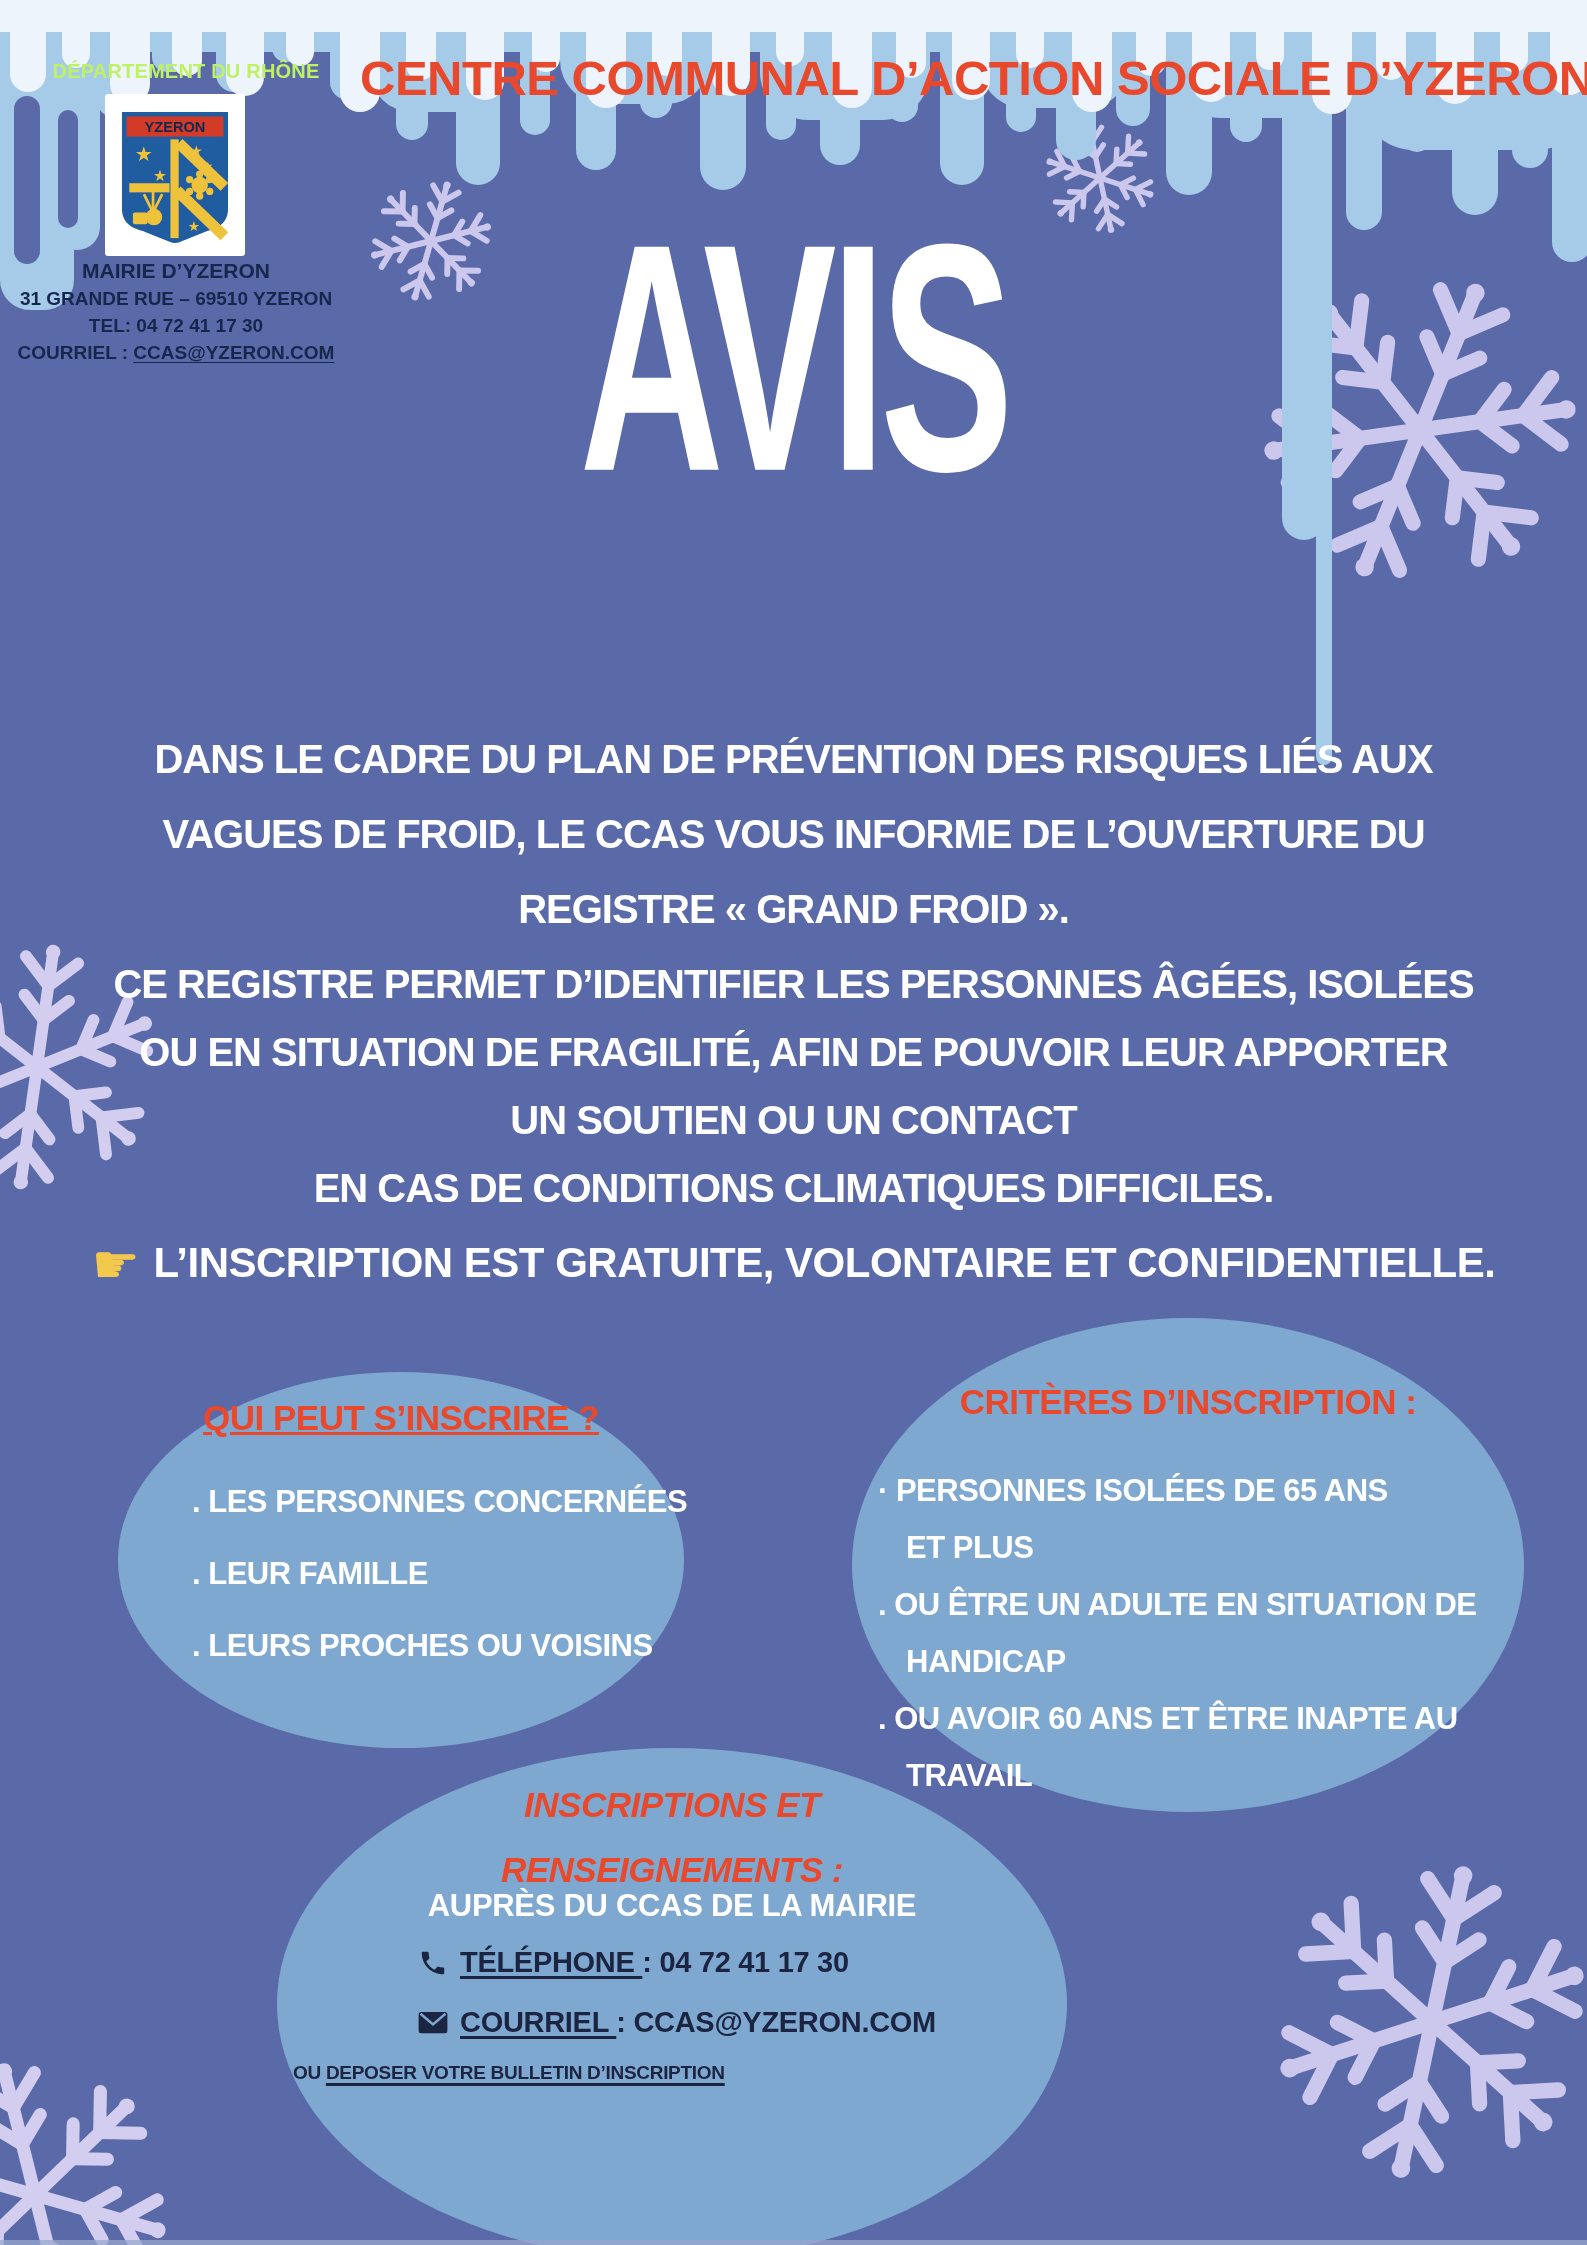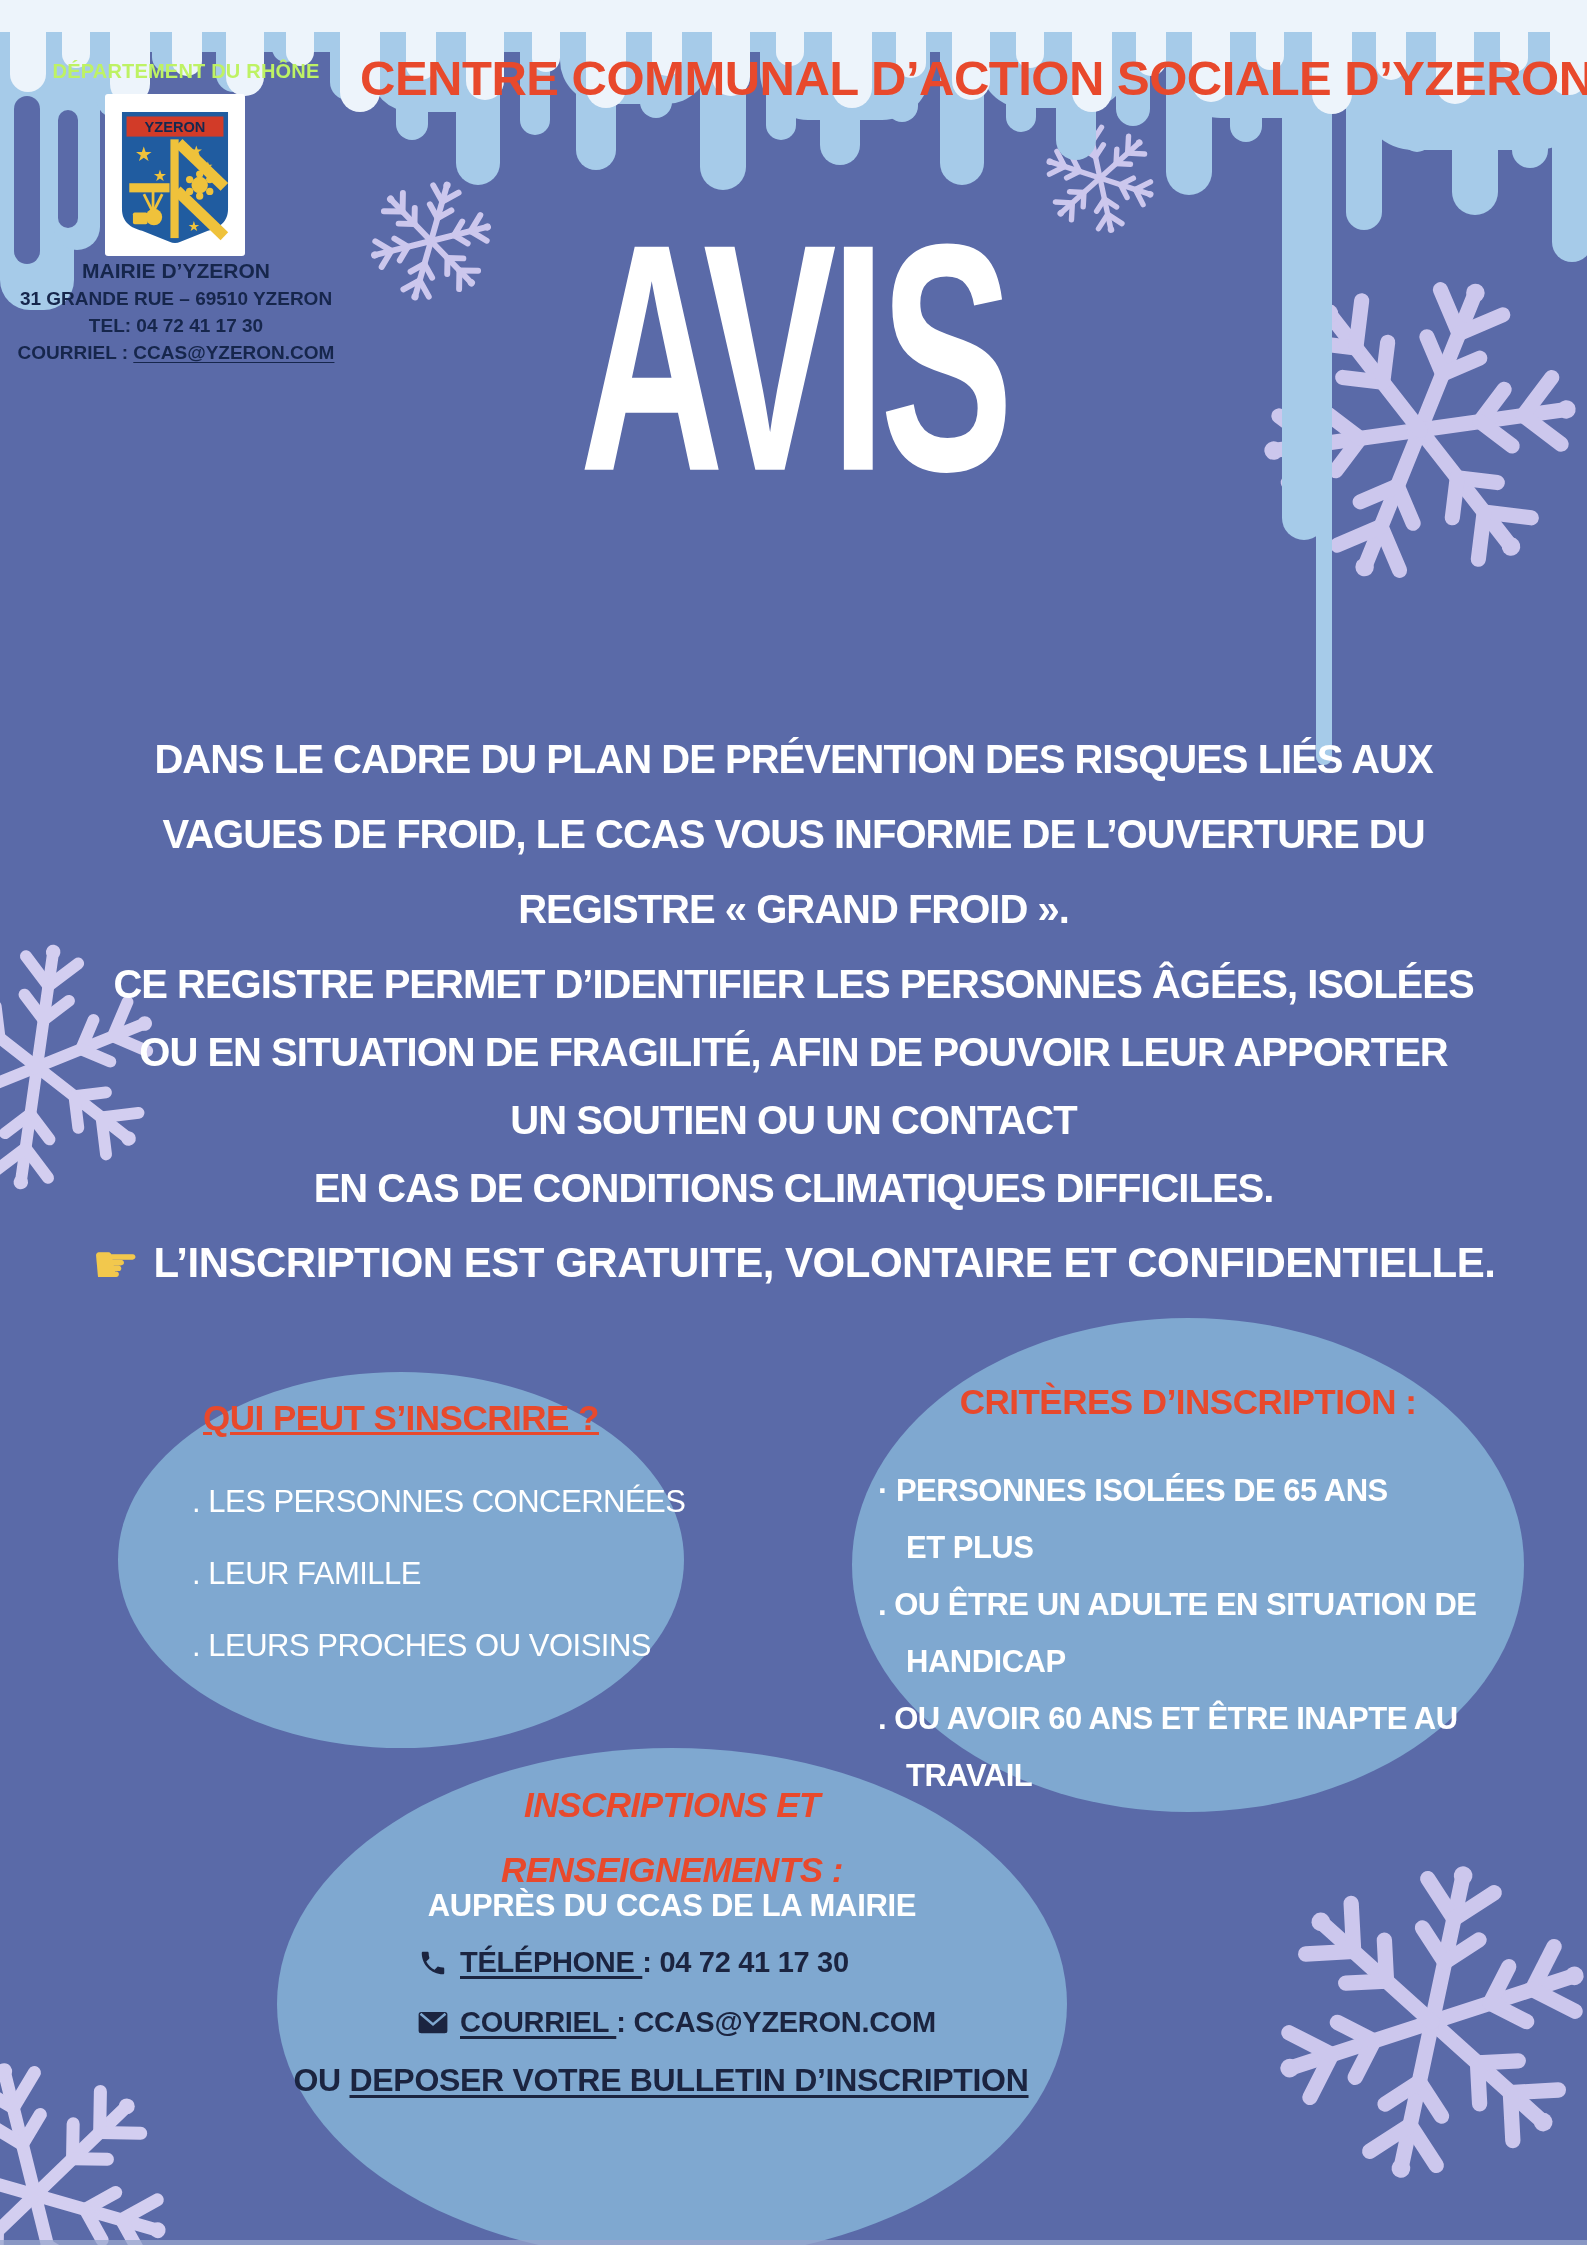--- a/index.html
+++ b/index.html
@@ -44,34 +44,34 @@
   
   .bubble{position:absolute;background:#7FA8D0;border-radius:50%;}
   .bubble-left{left:118px;top:1372px;width:566px;height:376px;}
   .bubble-right{left:852px;top:1318px;width:672px;height:494px;}
   .bubble-bottom{left:277px;top:1748px;width:790px;height:512px;}
   .bubble-title{position:absolute;color:#E8492C;font-weight:bold;font-size:35px;
     text-align:center;letter-spacing:-.5px;white-space:nowrap;}
   .bl-title{left:118px;top:1398px;width:566px;text-decoration:underline;}
   .br-title{left:852px;top:1382px;width:672px;}
   .bb-title{left:277px;top:1772px;width:790px;line-height:65px;font-style:italic;}
-  .bl-items{left:192px;top:1466px;color:#FFFFFF;font-weight:normal;font-size:31px;
+  .bl-items{left:192px;top:1466px;color:#FFFFFF;font-weight:bold;font-size:31px;
     line-height:72px;letter-spacing:-.5px;white-space:nowrap;}
   .br-items{left:878px;top:1462px;color:#FFFFFF;font-weight:bold;font-size:31px;
     line-height:57px;letter-spacing:-.5px;white-space:nowrap;}
   .br-items .cont{padding-left:28px;}
   .bb-sub{left:277px;top:1888px;width:790px;text-align:center;color:#FFFFFF;
     font-weight:bold;font-size:31px;letter-spacing:-.3px;white-space:nowrap;}
   .contact-row{position:absolute;left:418px;color:#1B2440;font-weight:bold;font-size:29px;
     letter-spacing:-.3px;white-space:nowrap;display:flex;align-items:center;gap:12px;}
   .row-phone{top:1946px;}
   .row-mail{top:2006px;}
   .contact-row .lbl{text-decoration:underline;text-underline-offset:4px;text-decoration-thickness:2.5px;}
-  .deposit{left:266px;width:790px;text-align:center;color:#1B2440;font-weight:bold;
-    font-size:32px;letter-spacing:-.3px;white-space:nowrap;}
+  .deposit{left:293px;width:790px;color:#1B2440;font-weight:bold;
+    font-size:19px;letter-spacing:-.3px;white-space:nowrap;}
   .dep1{top:2062px;}
   .dep2{top:2116px;}
   .deposit .und{text-decoration:underline;text-underline-offset:4px;text-decoration-thickness:2.5px;}
 </style>
 </head>
 <body>
 
 <div class="poster">
 
   <svg width="0" height="0" style="position:absolute">

